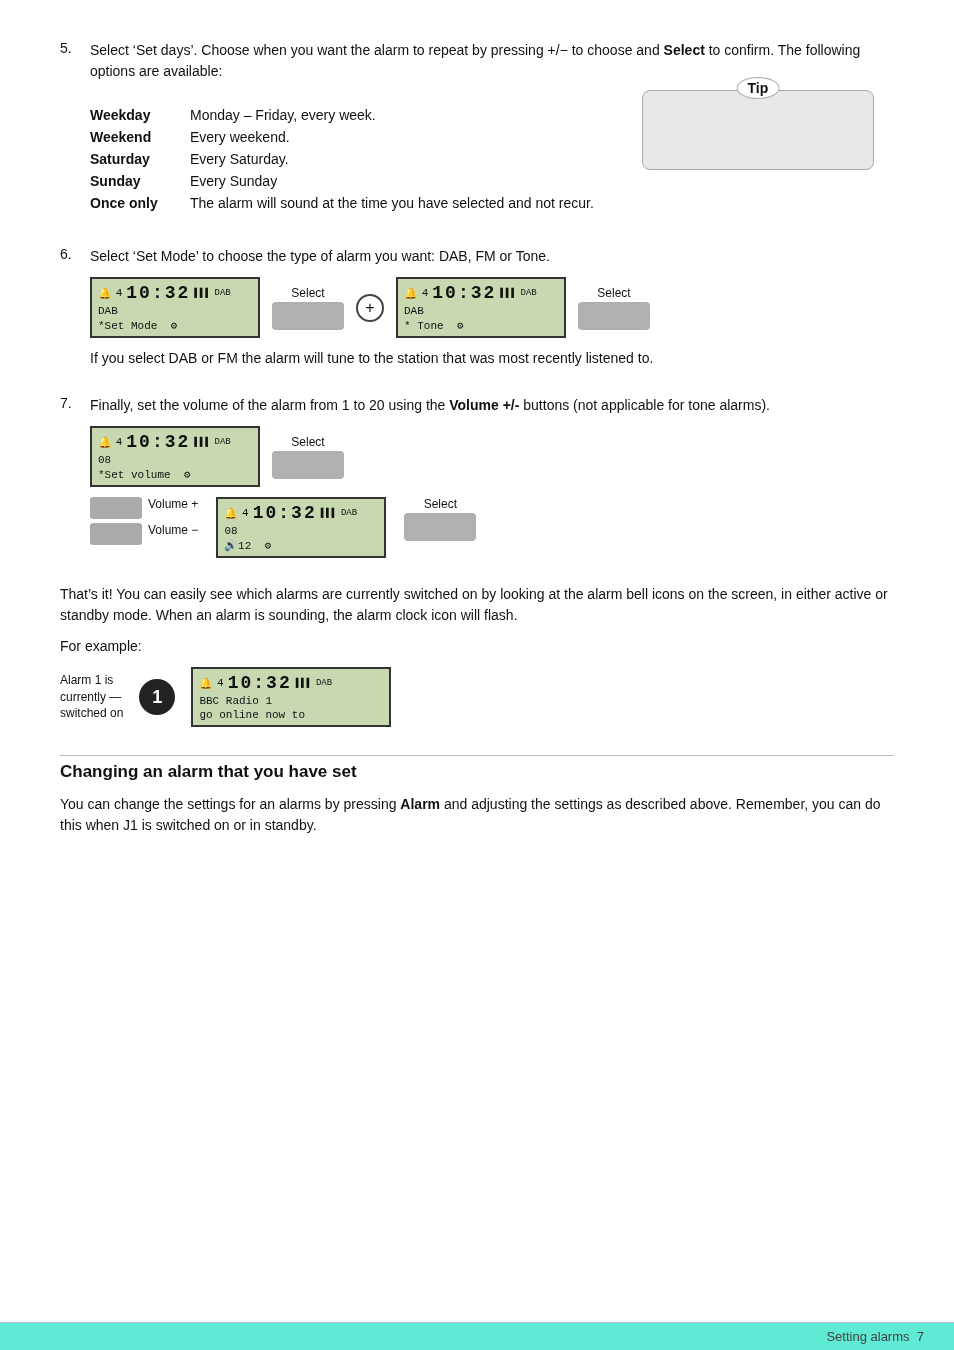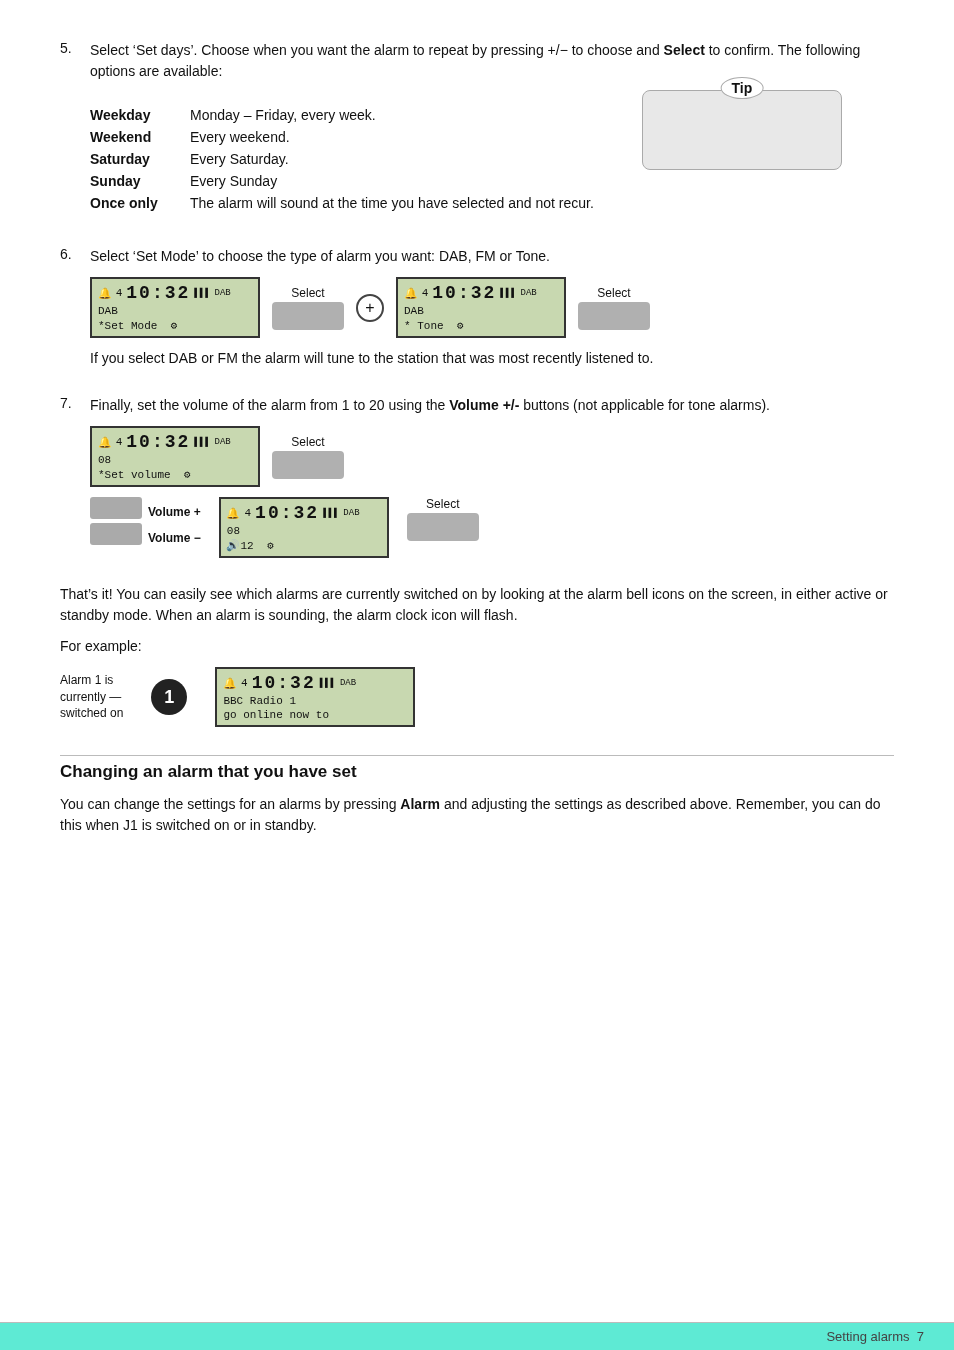--- a/index.html
+++ b/index.html
@@ -35,21 +35,21 @@
       vertical-align: top;
     }
     table.options td:first-child {
       font-weight: bold;
       min-width: 100px;
     }
     .tip-box {
       border: 1.5px solid #aaa;
       border-radius: 8px;
       padding: 10px 14px;
-      width: 200px;
+      width: 232px;
       min-height: 80px;
       background: #e8e8e8;
       position: relative;
       display: flex;
       flex-direction: column;
       align-items: center;
     }
     .tip-label {
       border: 1.5px solid #aaa;
       border-radius: 50%;
@@ -154,21 +154,21 @@
       display: flex;
       justify-content: flex-end;
       align-items: center;
       padding: 6px 30px;
       font-size: 13px;
       color: #444;
     }
     .alarm-example {
       display: flex;
       align-items: center;
-      gap: 28px;
+      gap: 16px;
       margin: 10px 0;
     }
     .alarm-arrow-label {
       font-size: 12px;
       line-height: 1.4;
     }
     .alarm-circle {
       width: 36px;
       height: 36px;
       border-radius: 50%;
@@ -187,24 +187,23 @@
       margin: 8px 0;
     }
     .volume-btns {
       display: flex;
       flex-direction: column;
       gap: 4px;
       justify-content: center;
     }
     .volume-btn-row {
       display: flex;
-      align-items: flex-end;
+      align-items: flex-start;
       gap: 6px;
       font-size: 12px;
-      font-weight: bold;
     }
   </style>
 </head>
 <body>
 
 <div class="step">
   <div class="step-num">5.</div>
   <div class="step-content">
     <p>
       <span>Select ‘Set days’. Choose when you want the alarm to repeat by pressing</span>

